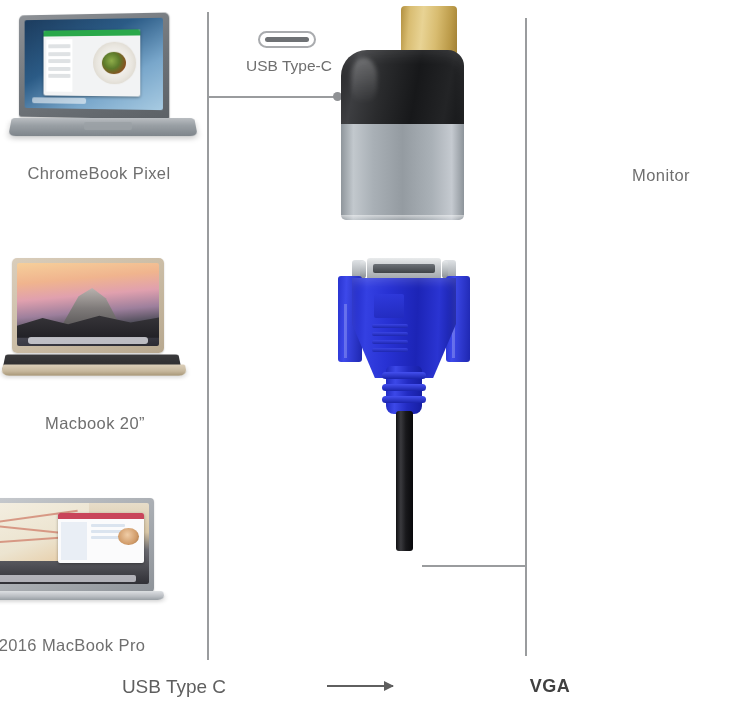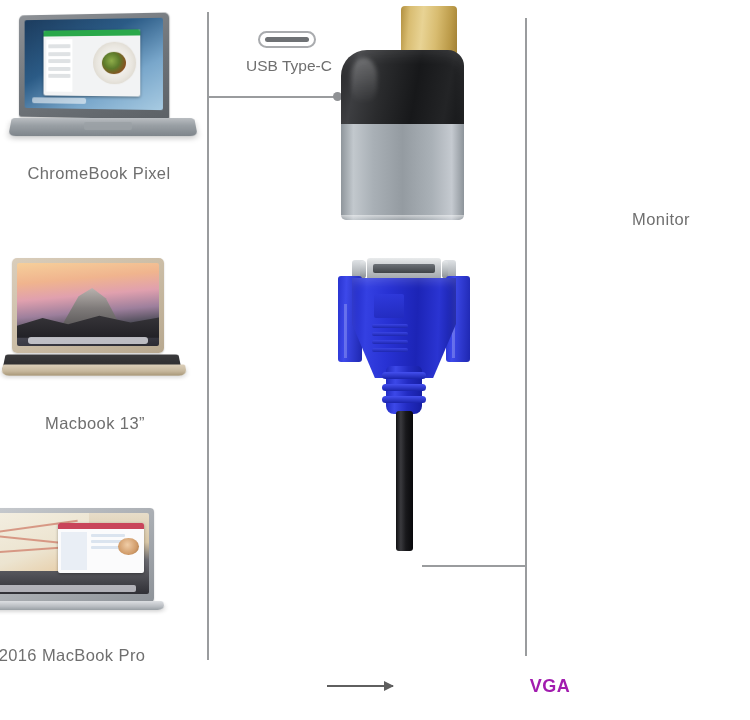--- a/index.html
+++ b/index.html
@@ -248,21 +248,21 @@
     position:absolute;left:66px;top:163px;width:17px;height:140px;
     background:linear-gradient(90deg,#101012 0%,#3a3a3e 28%,#19191c 58%,#08080a 100%);
     border-radius:3px;
   }
 
   
   .footer{position:absolute;left:0;top:676px;width:750px;height:44px;}
   .f-left{position:absolute;left:84px;top:0;width:180px;text-align:center;
     font-size:19px;color:#5f5f5f;}
   .f-right{position:absolute;left:470px;top:0;width:160px;text-align:center;
-    font-size:18px;color:#a21caf;font-weight:bold;letter-spacing:.5px;}
+    font-size:18px;color:#404040;font-weight:bold;letter-spacing:.5px;}
   .f-arrow{position:absolute;left:327px;top:9px;width:66px;height:2px;background:#5f5f5f;}
   .f-arrow::after{
     content:"";position:absolute;right:-1px;top:-4px;
     border-left:10px solid #5f5f5f;border-top:5px solid transparent;border-bottom:5px solid transparent;
   }
 </style>
 </head>
 <body>
 
 <div class="stage">
@@ -305,24 +305,24 @@
       <div class="mb-lid">
         <div class="mb-screen">
           <div class="mb-peak"></div>
           <div class="mb-ridge"></div>
           <div class="mb-dock"></div>
         </div>
       </div>
       <div class="mb-keys"></div>
       <div class="mb-base"></div>
     </div>
-    <div class="cap" style="left:0;top:174px;width:190px;">Macbook 13”</div>
-  </div>
-
-  <div class="cell" style="left:0;top:490px;width:200px;height:190px;">
+    <div class="cap" style="left:0;top:174px;width:190px;">Macbook 20”</div>
+  </div>
+
+  <div class="cell" style="left:0;top:480px;width:200px;height:190px;">
     <div class="mp-wrap" style="top:18px;">
       <div class="mp-lid">
         <div class="mp-screen">
           <div class="mp-map">
             <div class="mp-road" style="left:4%;top:22%;width:86%;transform:rotate(-8deg);"></div>
             <div class="mp-road" style="left:10%;top:44%;width:76%;transform:rotate(6deg);"></div>
             <div class="mp-road" style="left:2%;top:62%;width:80%;transform:rotate(-4deg);"></div>
           </div>
           <div class="mp-win">
             <div class="mp-win-bar"></div>
@@ -371,25 +371,26 @@
     <div class="vga-rib" style="top:84px;"></div>
     <div class="vga-rib" style="top:92px;"></div>
     <div class="vga-rib" style="top:100px;"></div>
     <div class="vga-strain"></div>
     <div class="vga-ring" style="top:124px;"></div>
     <div class="vga-ring" style="top:136px;"></div>
     <div class="vga-ring" style="top:148px;"></div>
     <div class="vga-cable"></div>
   </div>
 
-  <div class="cell" style="left:550px;top:0;width:200px;height:210px;margin-top:44px;">
+  <div class="cell" style="left:550px;top:0;width:200px;height:210px;">
 
     <div class="cap" style="left:16px;top:166px;width:190px;">Monitor</div>
   </div>
 
 
 
   <div class="footer">
+    <div class="f-left">USB Type C</div>
     <div class="f-arrow"></div>
     <div class="f-right">VGA</div>
   </div>
 
 </div>
 
 </body></html>

